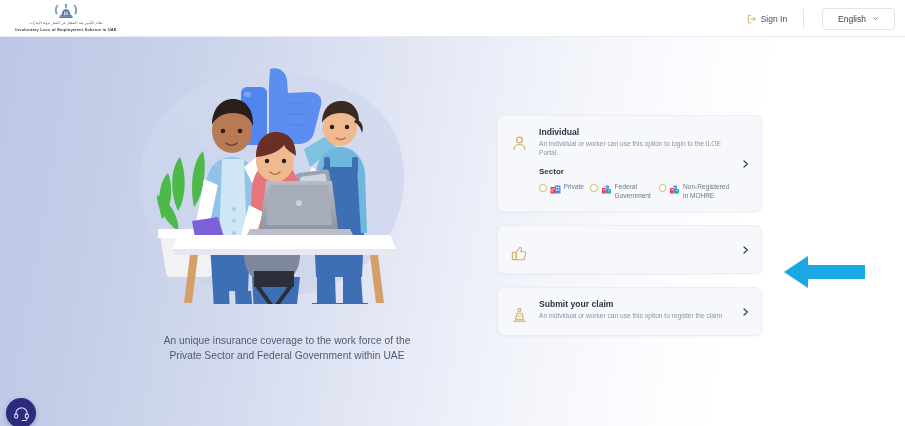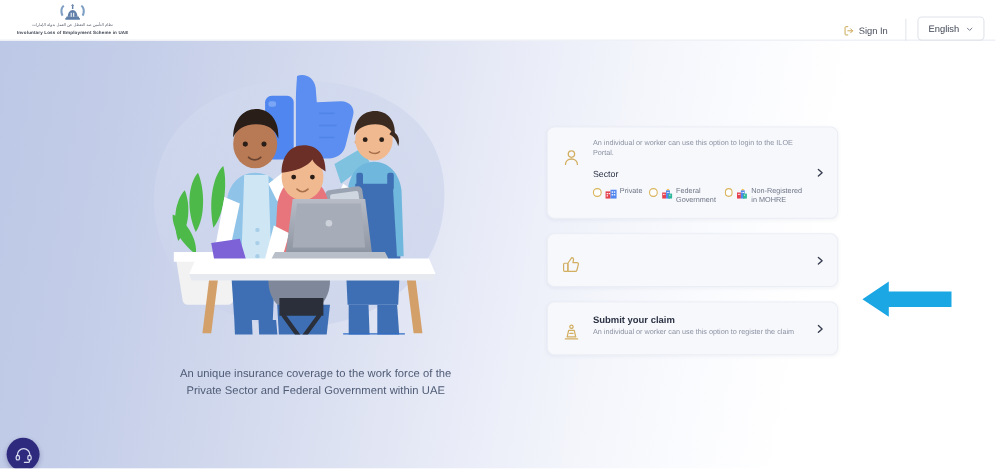--- a/index.html
+++ b/index.html
@@ -27,34 +27,34 @@
     font-size: 3.6px; color: #5a6170; text-align: center;
     letter-spacing: .1px; line-height: 5.5px; direction: rtl;
     white-space: nowrap;
   }
   .brand-en {
     font-size: 4.1px; color: #3d4451; text-align: center; font-weight: bold;
     letter-spacing: .15px; line-height: 6px; white-space: nowrap;
   }
   .header-right {
     position: absolute; right: 10px; top: 0; height: 37px;
-    display: flex; align-items: flex-end; gap: 10px;
+    display: flex; align-items: center; gap: 10px;
   }
   .signin {
     display: flex; align-items: center; gap: 4px;
     font-size: 8.5px; color: #4a4f5c; cursor: pointer;
     padding: 4px 6px;
   }
   .signin-icon { width: 10px; height: 10px; display: block; }
   .hdr-divider { width: 1px; height: 20px; background: #e2e5ec; }
   .lang-btn {
     display: flex; align-items: center; gap: 6px;
     font-size: 8.5px; color: #3f4553;
     border: 1px solid #dfe3ea; border-radius: 4px;
-    padding: 5px 9px; background: #fff; cursor: pointer;
+    padding: 5px 15px; background: #fff; cursor: pointer; margin-left: 8px;
   }
   .chev-dn { width: 7px; height: 7px; display: block; }
 
   
   .stage {
     position: absolute; top: 37px; left: 0;
     width: 905px; height: 389px;
     background: linear-gradient(100deg,
         #bcc8e6 0%, #c3cde8 12%, #ced6ec 24%,
         #dde2f2 38%, #eaedf8 50%, #f3f5fb 60%,
@@ -105,21 +105,21 @@
   .card-chev {
     position: absolute; right: 11px; top: 50%;
     transform: translateY(-50%);
     width: 9px; height: 9px;
   }
   .card-chev svg { display: block; width: 9px; height: 9px; }
 
   
   .sector { margin-top: 10px; }
   .sector-label {
-    font-size: 8px; font-weight: normal; color: #2c3345; margin-bottom: 7px;
+    font-size: 8px; font-weight: bold; color: #2c3345; margin-bottom: 7px;
   }
   .sector-opts { display: flex; gap: 6px; align-items: flex-start; }
   .sector-opt {
     display: flex; align-items: flex-start; gap: 3px; cursor: pointer;
   }
   .radio {
     width: 7.5px; height: 7.5px; flex: 0 0 7.5px;
     border: 1px solid #d9b55e; border-radius: 50%;
     background: #fff; margin-top: 1px;
   }
@@ -323,20 +323,21 @@
     <div class="cards">
 
       <div class="card">
         <div class="card-icon">
           <svg viewBox="0 0 20 20" fill="none" stroke="#d2ae61" stroke-width="1.4" stroke-linecap="round" stroke-linejoin="round">
             <circle cx="10" cy="6" r="3.4"></circle>
             <path d="M3.6 17c0-3.6 2.9-5.8 6.4-5.8S16.4 13.4 16.4 17"></path>
           </svg>
         </div>
         <div class="card-body">
+          <div class="card-title">Individual</div>
           <div class="card-desc">An individual or worker can use this option to login to the ILOE Portal.</div>
 
           <div class="sector">
             <div class="sector-label">Sector</div>
             <div class="sector-opts">
 
               <label class="sector-opt opt-private">
                 <span class="radio"></span>
                 <span class="opt-icon">
                   <svg viewBox="0 0 22 20">

